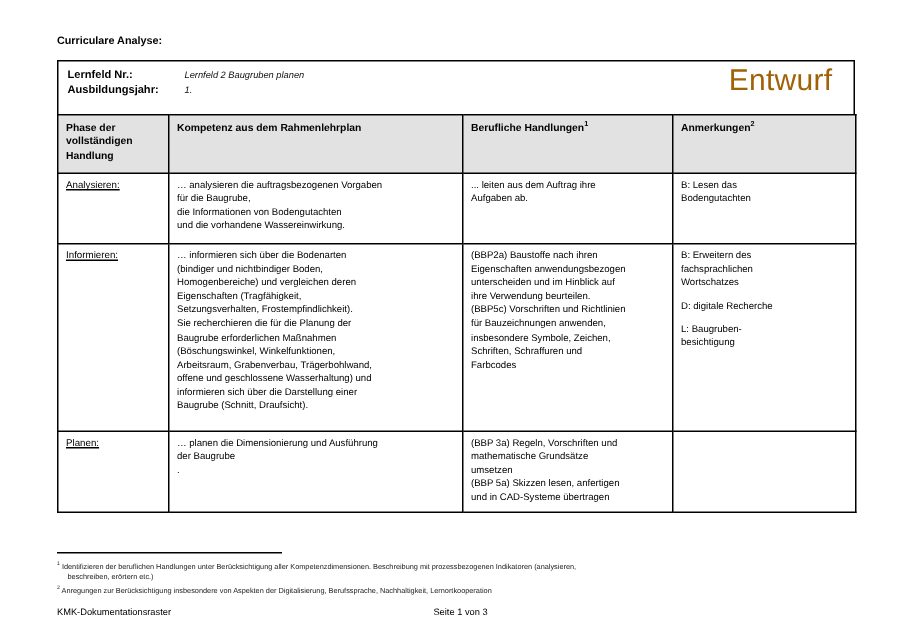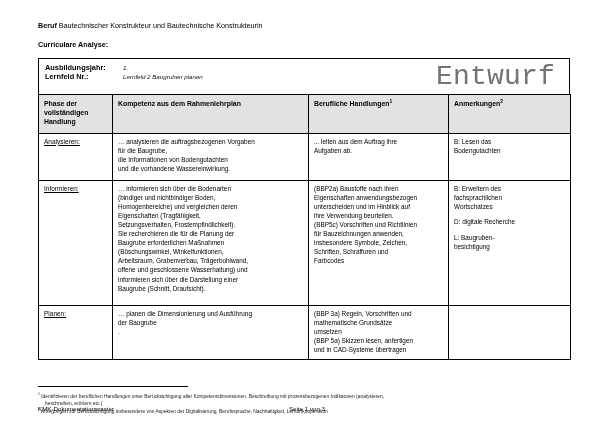--- a/index.html
+++ b/index.html
@@ -65,24 +65,24 @@
   }
   .info-val {
     font-size: 6.2px;
     font-style: italic;
     color: #111;
   }
   .watermark {
     position: absolute;
     right: 14px;
     top: 2px;
-    font-size: 28px;
-    color: #737373;
+    font-size: 20px;
+    color: #a16207;
     letter-spacing: 0.2px;
-    font-family: Liberation Mono, monospace;
+    font-family: Liberation Sans, sans-serif;
     user-select: none;
   }
 
   
   table.kmk {
     border-collapse: collapse;
     width: 100%;
     table-layout: fixed;
   }
   table.kmk td, table.kmk th {
@@ -165,36 +165,32 @@
     flex: 1 1 auto;
     text-align: center;
     padding-right: 70px;
   }
 </style>
 </head>
 <body>
 
 <div class="page">
 
-  <div class="doc-heading">
-    <span class="lbl">Beruf</span>
-    <span class="val">Bautechnischer Konstrukteur und Bautechnische Konstrukteurin</span>
-  </div>
 
   <div class="section-title">Curriculare Analyse:</div>
 
   <div class="info-box">
     <div class="watermark">Entwurf</div>
     <div class="info-row">
+      <span class="info-key">Lernfeld Nr.:</span>
+      <span class="info-val">Lernfeld 2 Baugruben planen</span>
+    </div>
+    <div class="info-row">
       <span class="info-key">Ausbildungsjahr:</span>
       <span class="info-val">1.</span>
-    </div>
-    <div class="info-row">
-      <span class="info-key">Lernfeld Nr.:</span>
-      <span class="info-val">Lernfeld 2 Baugruben planen</span>
     </div>
   </div>
 
   <table class="kmk">
     <colgroup>
       <col class="col-phase">
       <col class="col-komp">
       <col class="col-beruf">
       <col class="col-anm">
     </colgroup>

